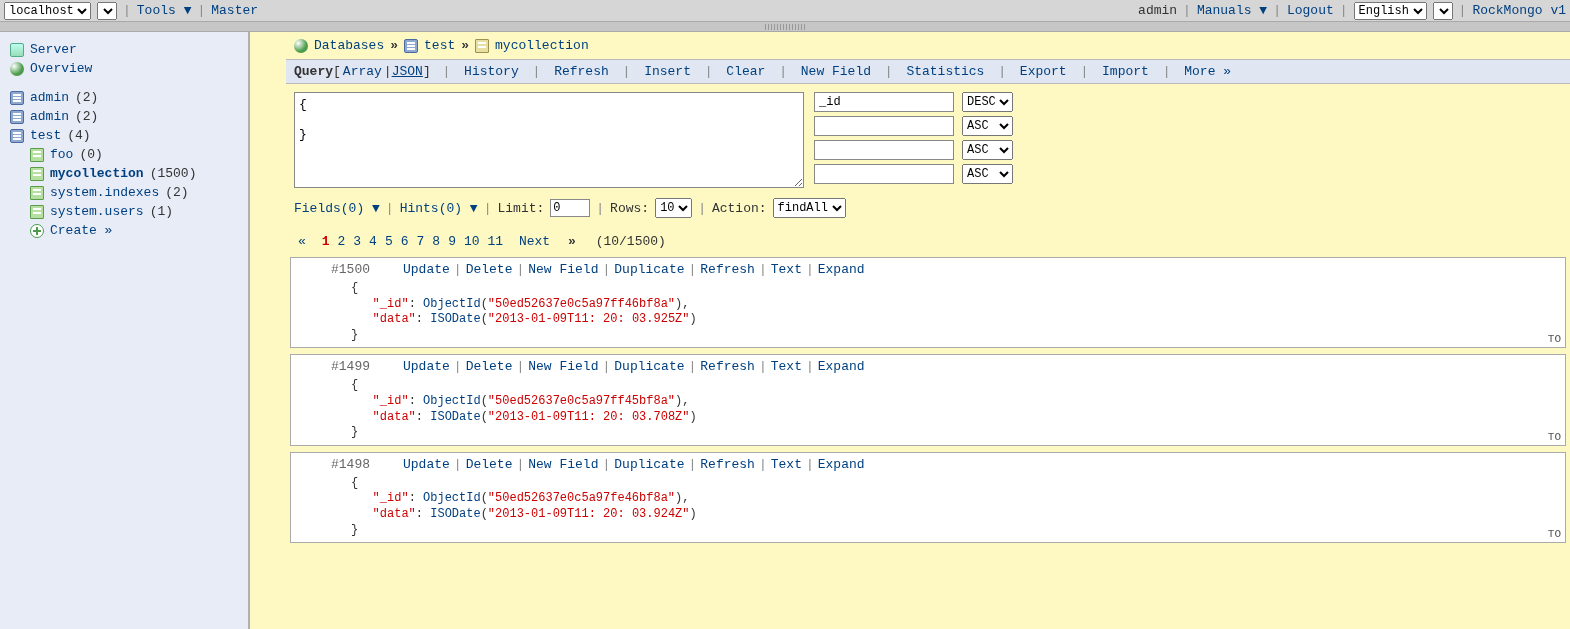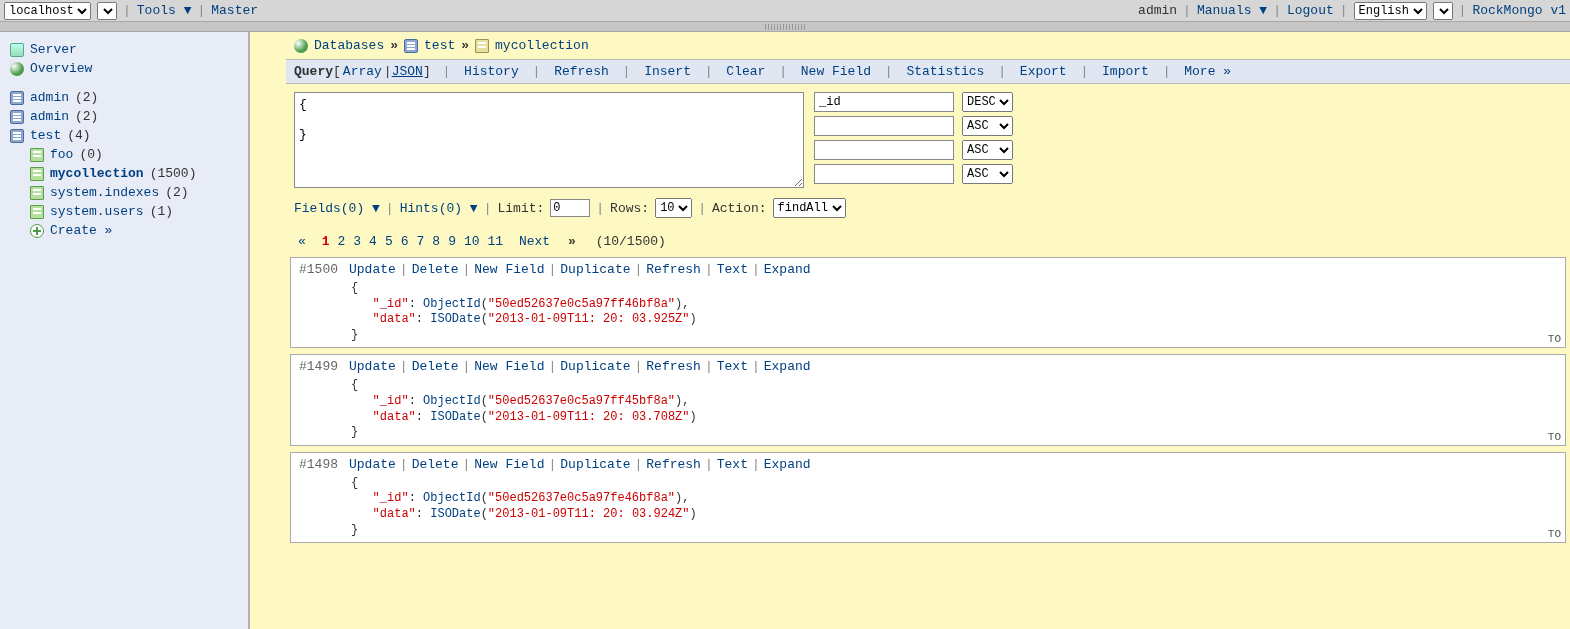--- a/index.html
+++ b/index.html
@@ -181,21 +181,22 @@
 .record {
   border: 1px solid #aaa;
   margin-bottom: 6px;
   background: #fff;
   position: relative;
 }
 .record .rhead {
   display:flex;
   align-items: baseline;
   padding: 4px 8px;
-  gap: 0;
+  gap: 22px;
+  margin-left: 32px;
 }
 .record .rnum { color:#666; min-width:50px; }
 .record .ractions { color:#004080; }
 .record .ractions a { color:#004080; }
 .record .ractions .sep{ color:#888; margin:0 4px;}
 .record .rbody {
   font-family: inherit;
   font-size: 12px;
   padding: 0 8px 4px 60px;
   white-space: pre;

